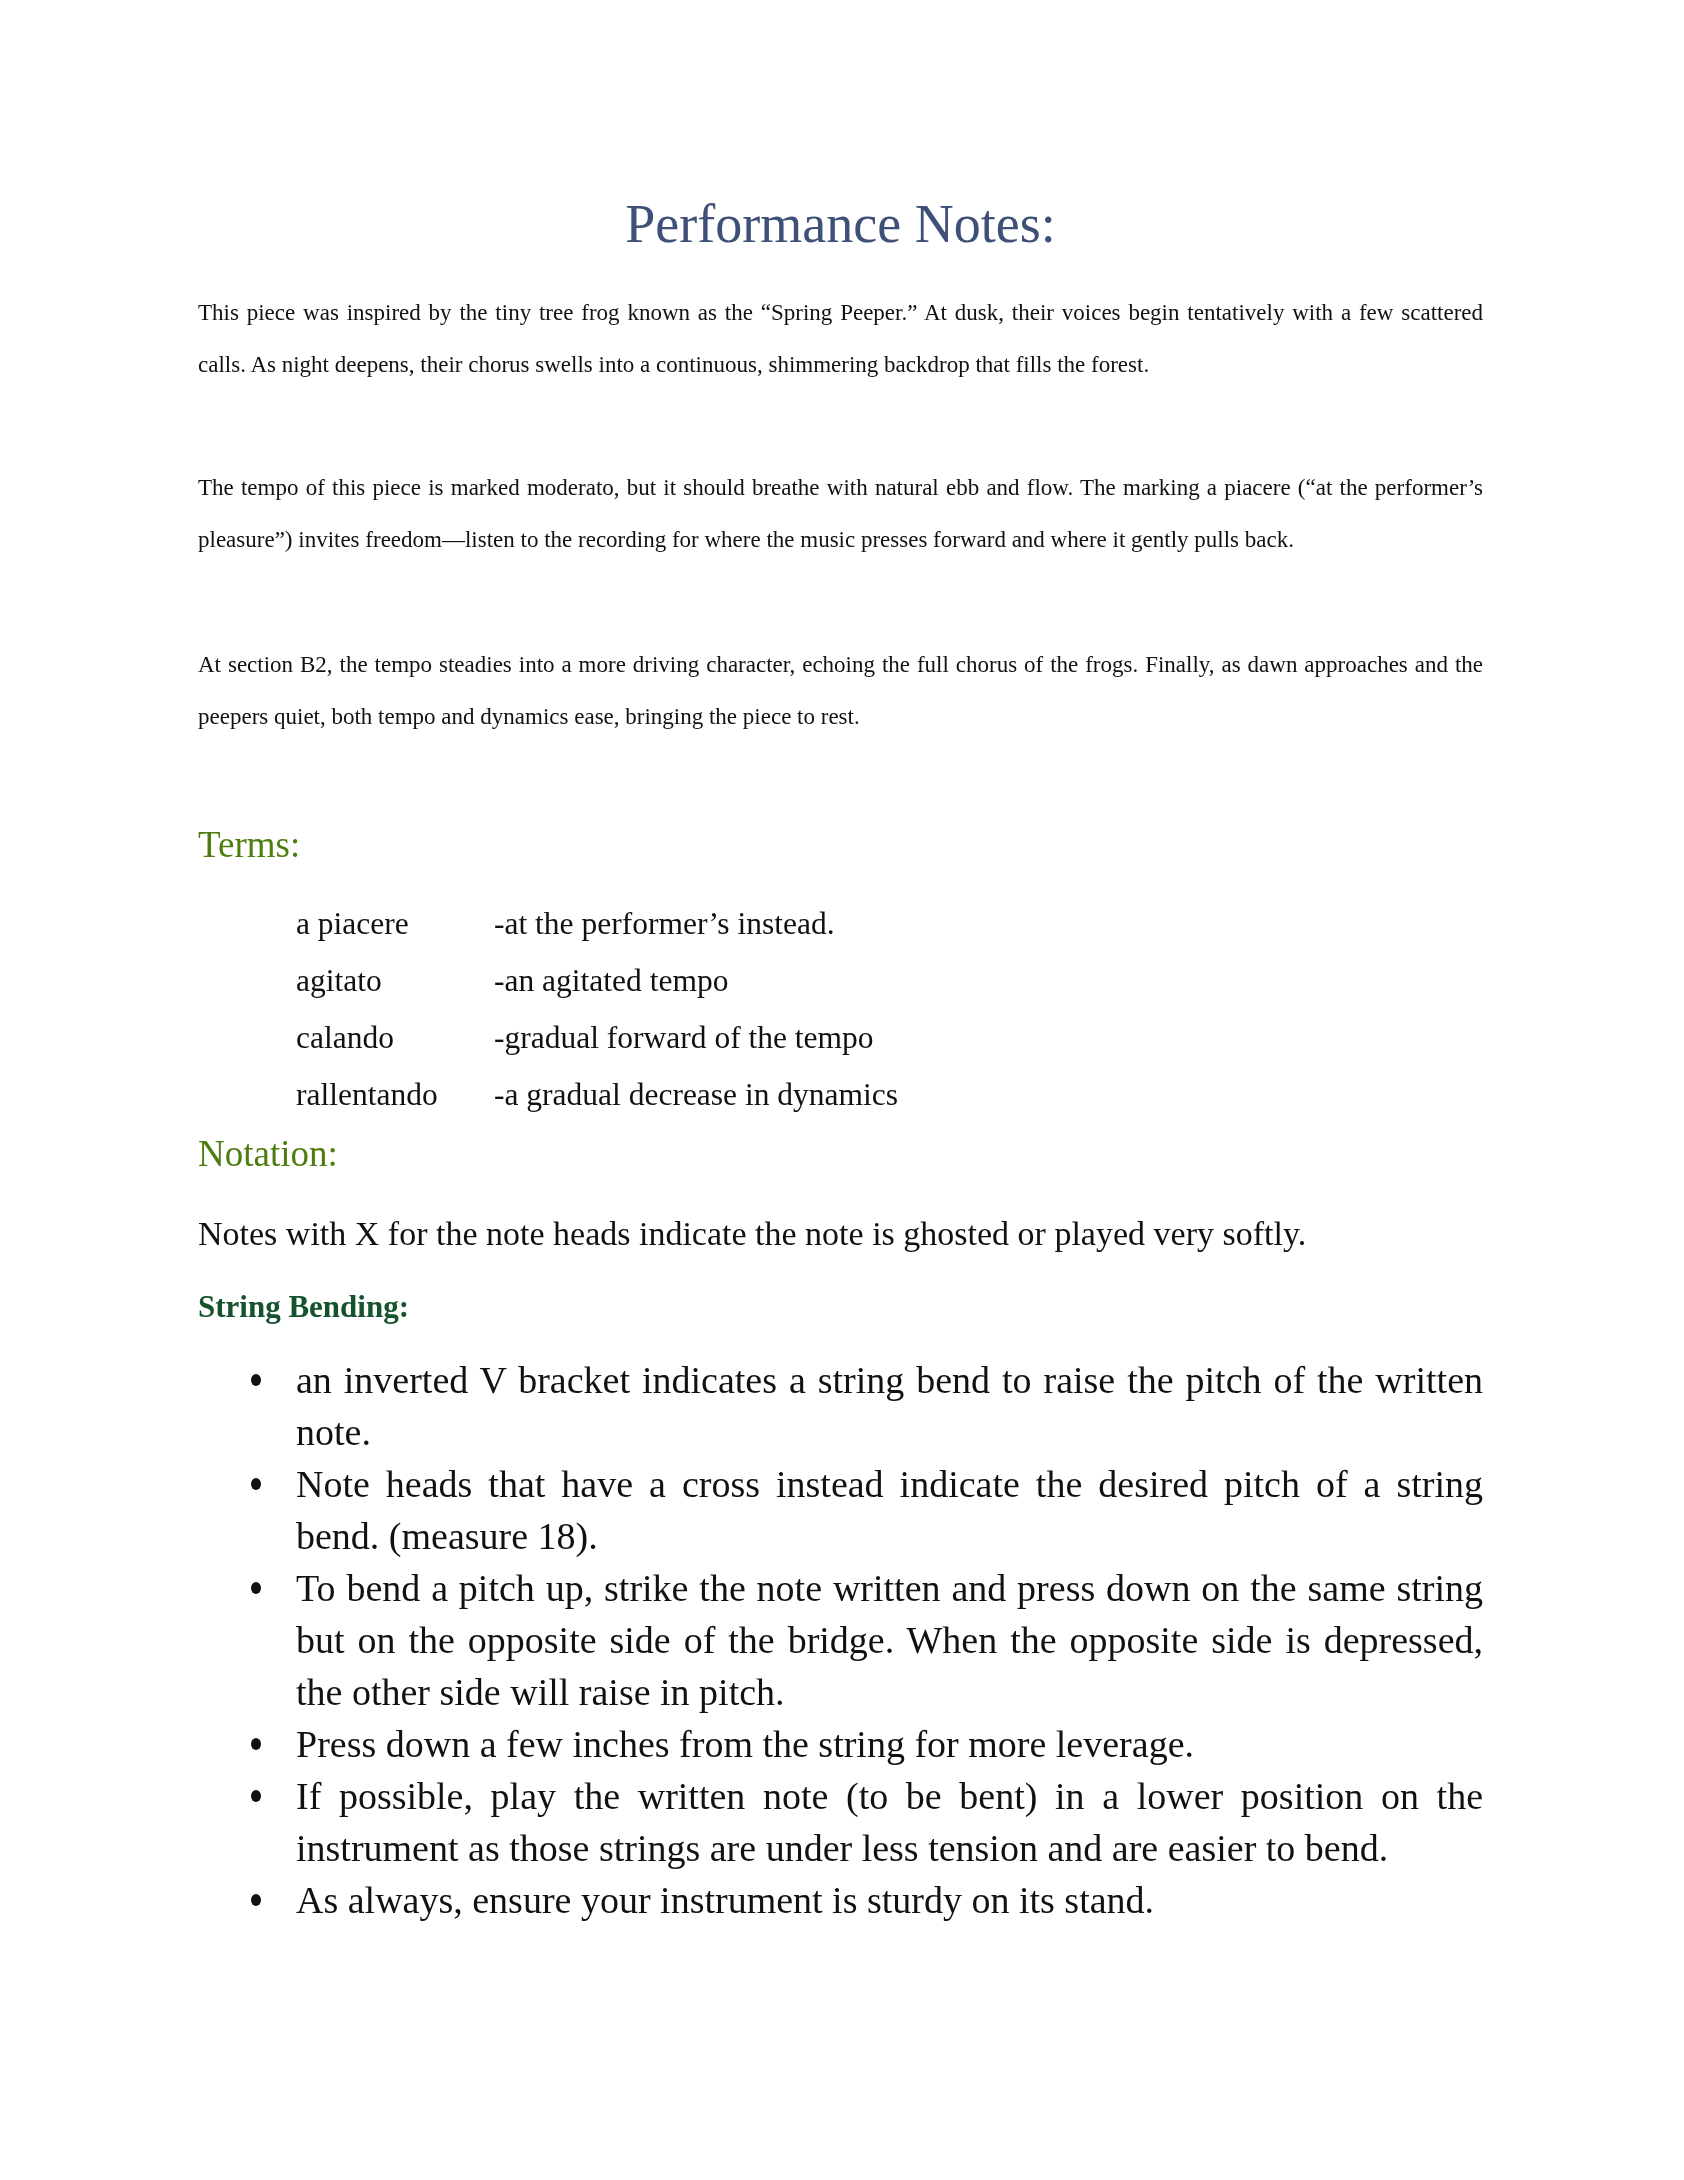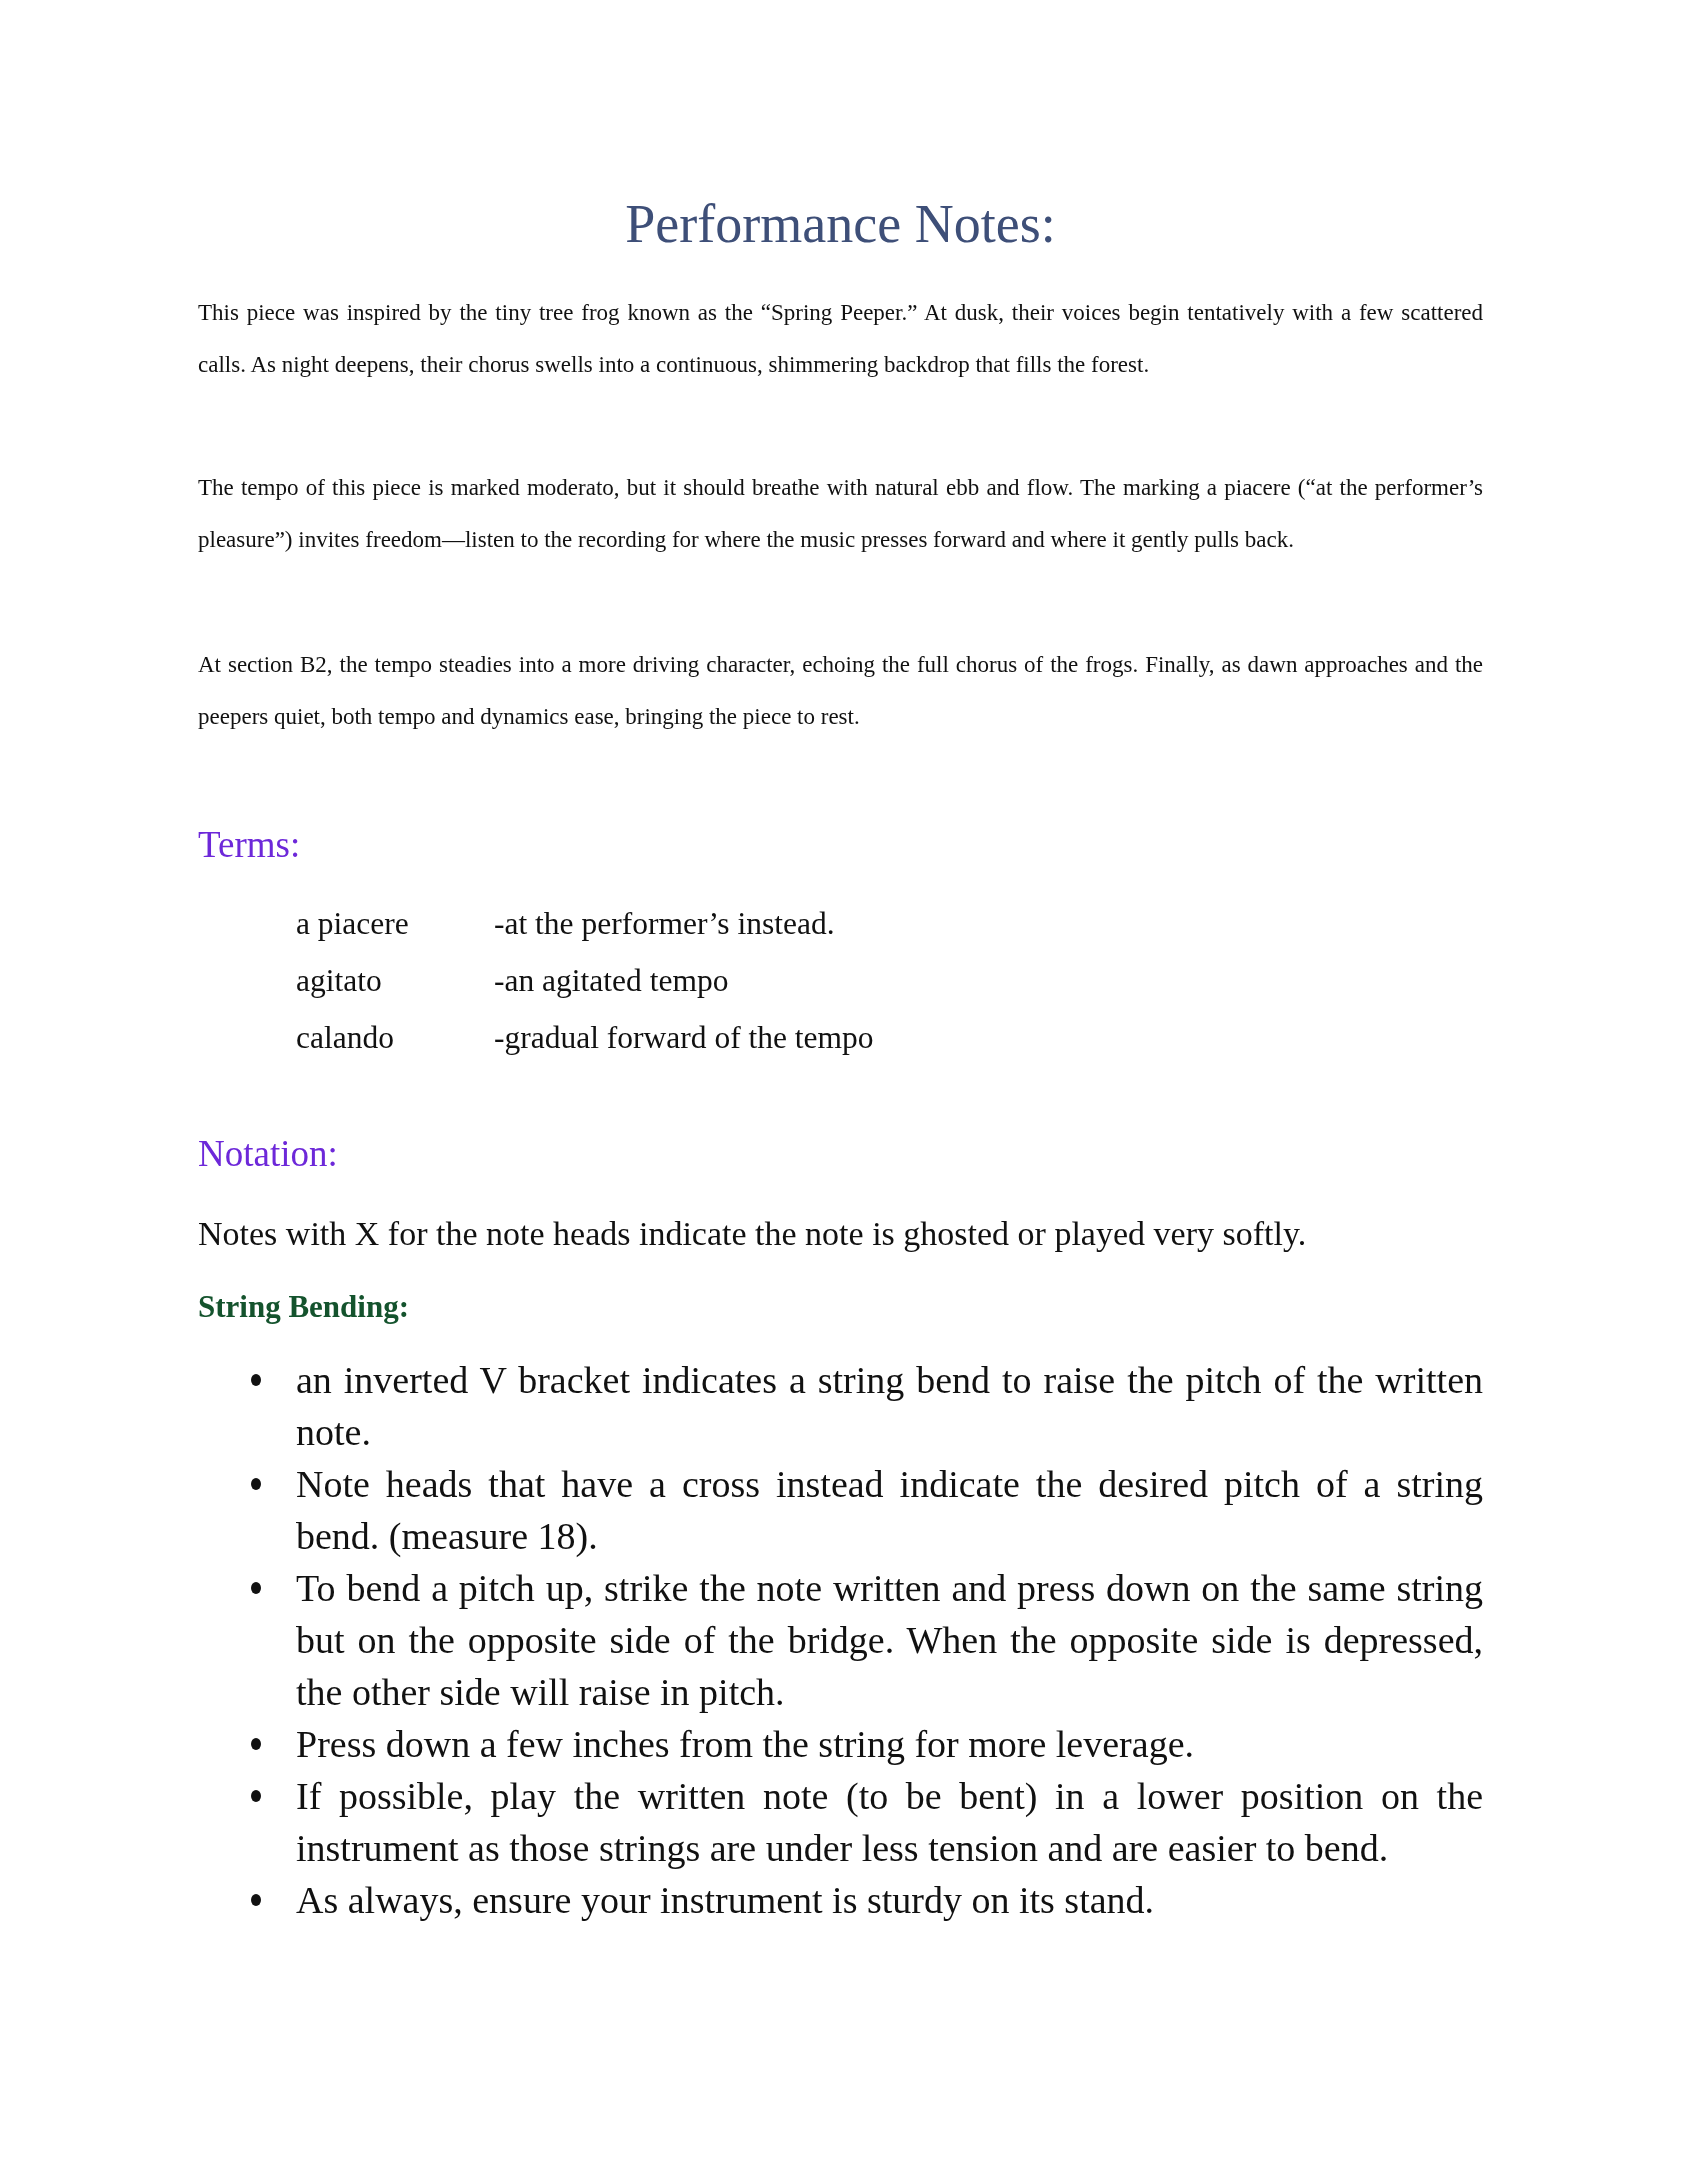--- a/index.html
+++ b/index.html
@@ -46,21 +46,21 @@
     .p1 { top: 287px; }
     .p2 { top: 462px; }
     .p3 { top: 639px; }
 
     .h2 {
       position: absolute;
       left: 0;
       margin: 0;
       font-size: 37px;
       line-height: 48px;
-      color: #6d28d9;
+      color: #4d7c0f;
       font-weight: normal;
     }
     .h-terms { top: 821px; }
     .h-notation { top: 1130px; }
 
     .terms {
       position: absolute;
       left: 98px;
       top: 897px;
       margin: 0;
@@ -142,20 +142,24 @@
       <span class="term-def">-at the performer’s instead.</span>
     </li>
     <li class="term-row">
       <span class="term-name">agitato</span>
       <span class="term-def">-an agitated tempo</span>
     </li>
     <li class="term-row">
       <span class="term-name">calando</span>
       <span class="term-def">-gradual forward of the tempo</span>
     </li>
+    <li class="term-row">
+      <span class="term-name">rallentando</span>
+      <span class="term-def">-a gradual decrease in dynamics</span>
+    </li>
   </ul>
 
   <h2 class="h2 h-notation">Notation:</h2>
   <p class="notation-text">Notes with X for the note heads indicate the note is ghosted or played very softly.</p>
 
   <h3 class="h3">String Bending:</h3>
 
   <ul class="bullets">
     <li class="bullet-item">
       <span class="bullet-dot"></span>

